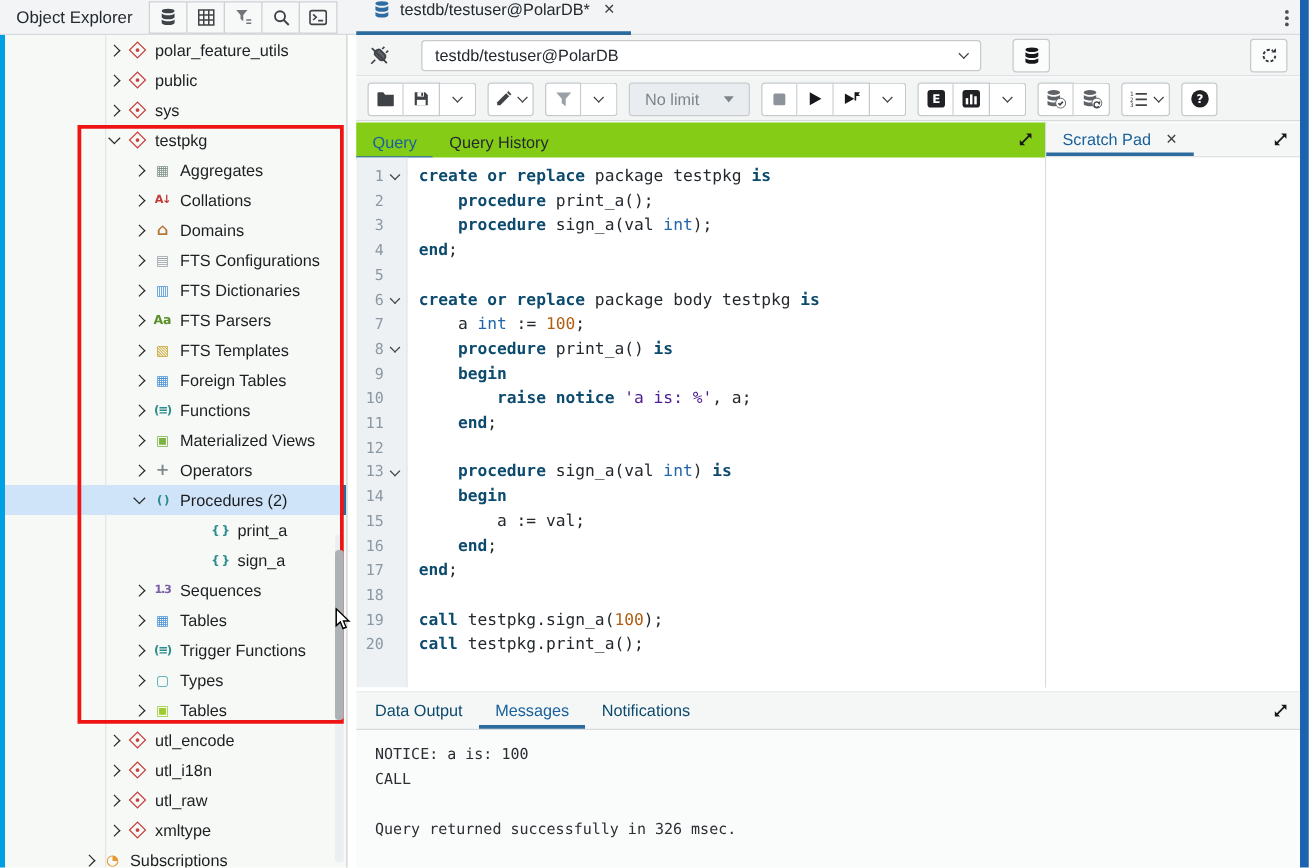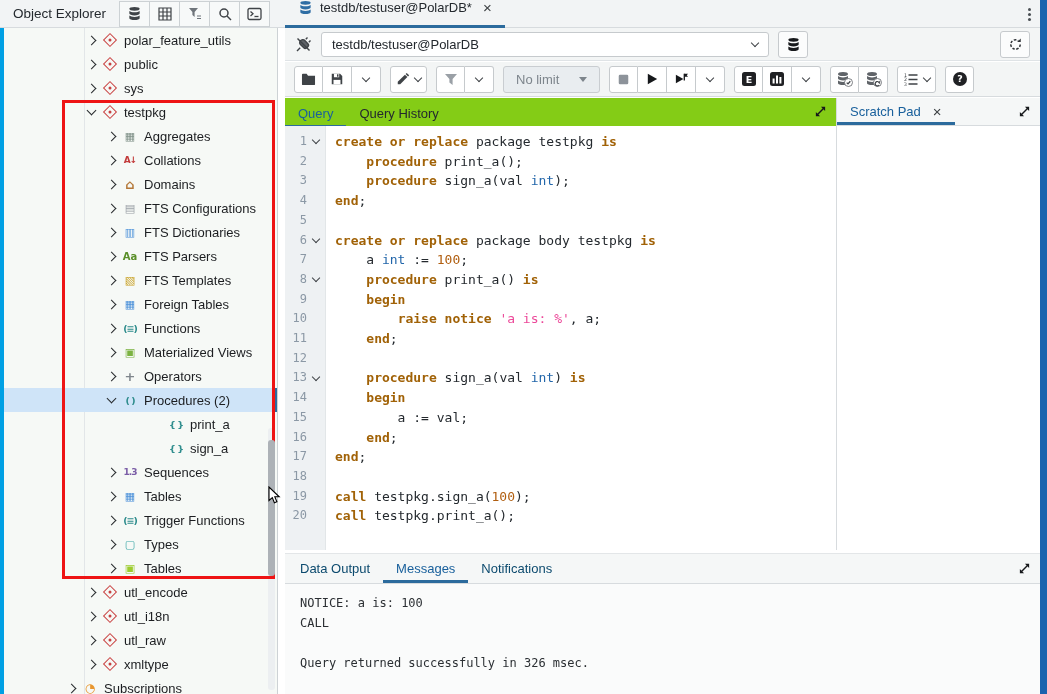--- a/index.html
+++ b/index.html
@@ -58,21 +58,21 @@
   .tic-subscriptions{color:#e8962e;font-size:12px}
   .tlabel{white-space:nowrap}
   .redbox{position:absolute;left:62px;top:72px;width:213px;height:479px;border:3px solid #ee1414;
           box-sizing:border-box;z-index:12;pointer-events:none}
   .tscroll-track{position:absolute;right:2px;top:400px;width:7px;height:262px;background:#eceff1;border-radius:3px}
   .tscroll-thumb{position:absolute;right:2px;top:412px;width:7px;height:136px;background:#adb2b7;border-radius:3px;z-index:13}
 
   
   .rpanel{position:absolute;left:285px;top:28px;right:0;bottom:0}
   .conn-row{position:absolute;top:0;left:0;right:7px;height:33px;background:#f3f5f5;border-bottom:1px solid #dfe3e6;
-            display:flex;align-items:center;gap:9px;padding:0 10px;box-sizing:border-box}
+            display:flex;align-items:center;gap:25px;padding:0 10px;box-sizing:border-box}
   .conn-select{width:448px;height:25px;background:#fff;border:1px solid #c6cacd;border-radius:3px;
                display:flex;align-items:center;justify-content:space-between;padding:0 10px;font-size:13px;color:#24292e;box-sizing:border-box}
   .mini-btn{width:30px;height:27px;border:1px solid #c6cacd;border-radius:3px;background:#fbfcfc;
             display:flex;align-items:center;justify-content:center;box-sizing:border-box}
   .refresh-btn{margin-left:auto}
 
   .toolbar{position:absolute;top:34px;left:0;right:7px;height:35px;background:#f3f5f5;border-bottom:1px solid #d7dbde;
            display:flex;align-items:center;gap:9px;padding:0 9px;box-sizing:border-box}
   .tgroup{display:inline-flex}
   .tbtn{height:27px;min-width:29px;background:#fff;border:1px solid #c6cacd;display:inline-flex;
@@ -94,24 +94,24 @@
   .scratch-head{position:absolute;top:0;left:552px;right:0;height:28px;background:#f5f7f7;border-bottom:1px solid #d7dbde;
                 display:flex;align-items:stretch;box-sizing:border-box}
   .editor-body{position:absolute;top:28px;left:0;width:552px;height:424px;background:#fff;border-right:1px solid #d7dbde;
                box-sizing:border-box;overflow:hidden}
   .gutter-bg{position:absolute;left:0;top:0;bottom:0;width:40px;background:#eef1f3;border-right:1px solid #e2e6e8}
   #editor-lines{position:relative;padding-top:6px;font-family:"DejaVu Sans Mono",monospace;font-size:13px;line-height:19.7px}
   .cl{display:flex}
   .ln{width:22px;text-align:right;color:#8b98a5;flex:none;font-size:12px}
   .fold{width:17px;flex:none;display:flex;align-items:center;justify-content:center}
   .code{white-space:pre;padding-left:11px;color:#24292e}
-  .seg-kw{color:#a16207;font-weight:bold}
+  .seg-kw{color:#0c4a6e;font-weight:bold}
   .seg-ty{color:#2266aa}
   .seg-num{color:#b05e10}
-  .seg-str{color:#ec4899}
+  .seg-str{color:#4c1d95}
   .scratch-body{position:absolute;top:28px;left:552px;right:0;height:424px;background:#fff}
 
   .output{position:absolute;top:525px;left:0;right:7px;bottom:0;background:#fafbfb;border-top:1px solid #e3e6e8}
   .out-tabs{height:30px;background:#f5f7f7;border-bottom:1px solid #d7dbde;display:flex;align-items:stretch;
             padding-left:2px;position:relative;box-sizing:border-box}
   .otab{display:flex;align-items:center;padding:0 13px;font-size:13px;color:#0c4a6e}
   .otab.active{color:#19609c;box-shadow:inset 0 -3px 0 #2c6b9d}
   .out-body{padding:9px 15px;font-family:"DejaVu Sans Mono",monospace;font-size:12px;line-height:20px;color:#2b2f33}
 
   .cursor{position:absolute;left:268px;top:486px;z-index:50;pointer-events:none}

